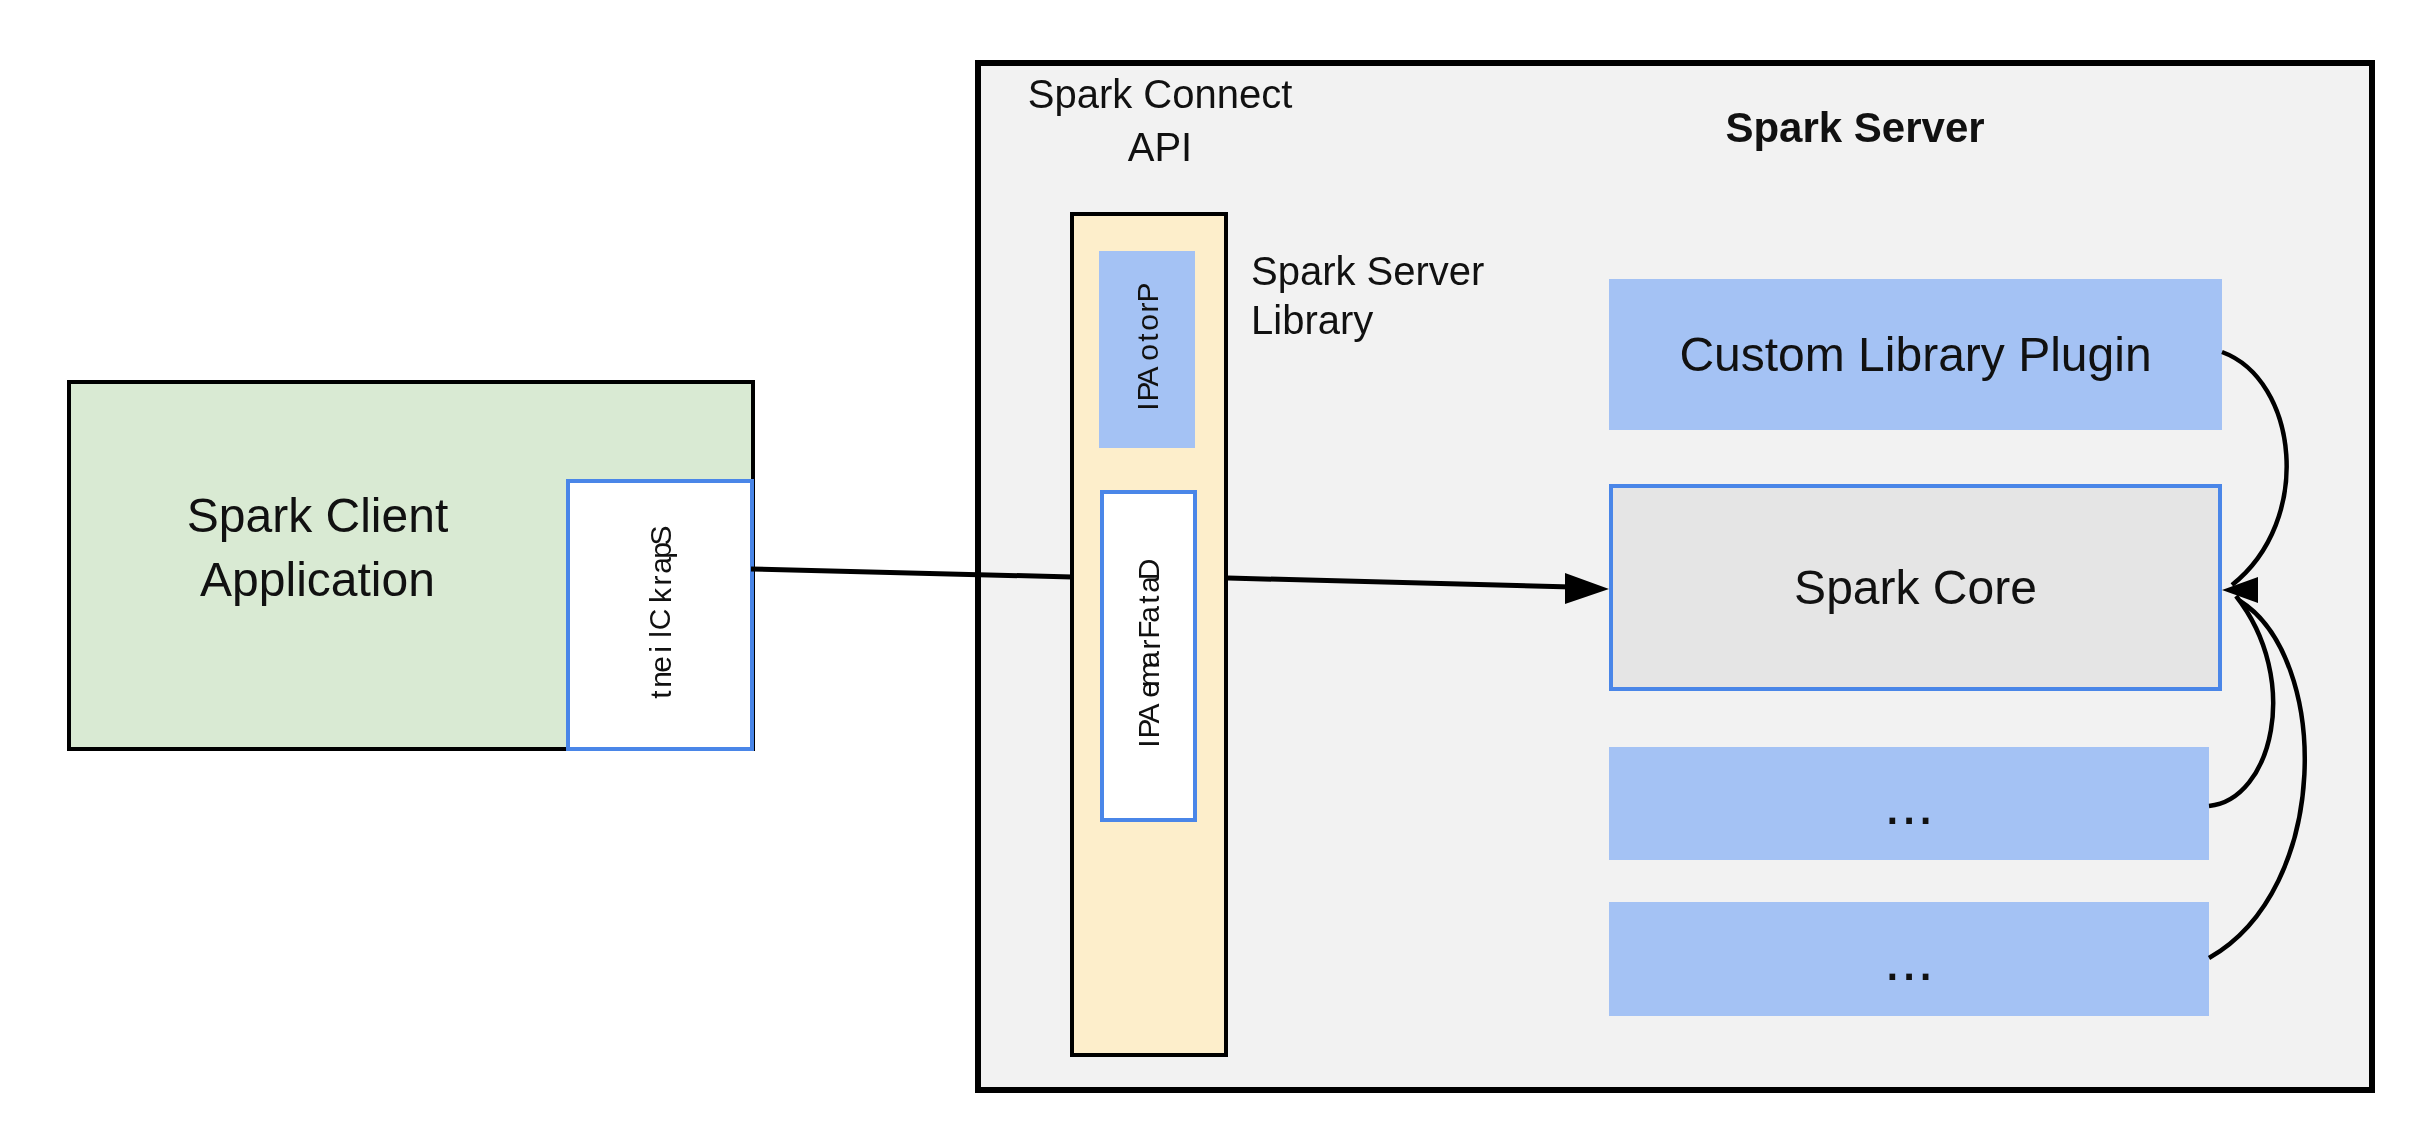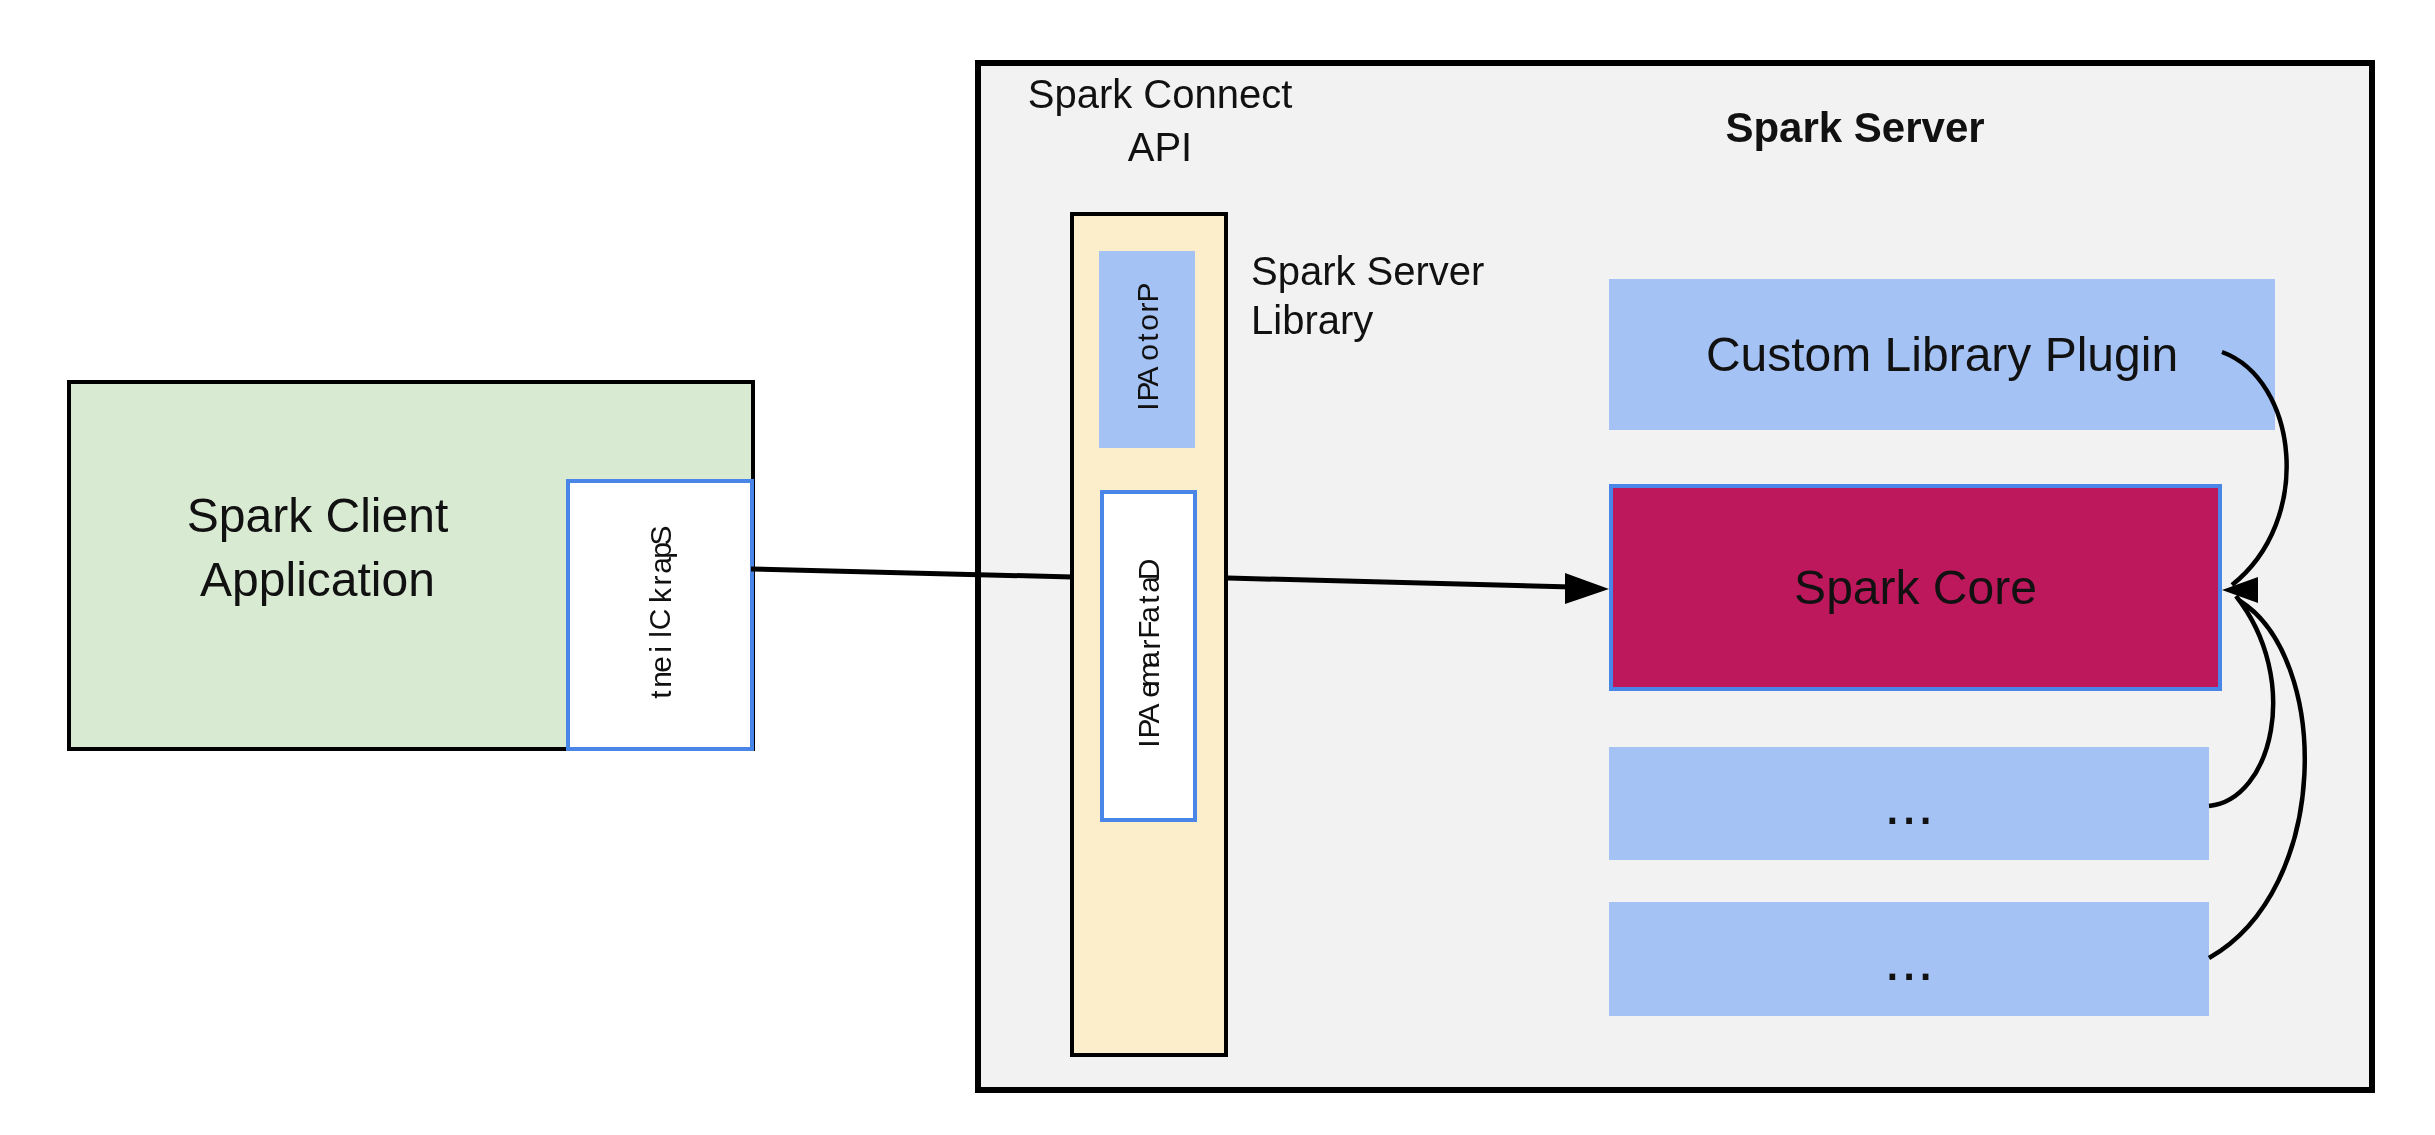--- a/index.html
+++ b/index.html
@@ -35,23 +35,23 @@
   
   .client-app-box{left:67px;top:380px;width:688px;height:371px;
     background:var(--client-fill);border:4px solid var(--outline);z-index:1;}
   .client-app-label{left:71px;top:384px;width:493px;height:327px;font-size:48px;line-height:64px;z-index:2;}
   .client-package-box{left:566px;top:381px;width:190px;height:98px;background:var(--accent-blue-fill);
     font-size:26px;line-height:32px;z-index:3;}
   .spark-client-box{left:566px;top:479px;width:188px;height:272px;background:#ffffff;
     border:4px solid var(--accent-blue-border);z-index:3;}
 
   
-  .plugin-box{left:1609px;top:279px;width:666px;height:151px;background:var(--accent-blue-fill);
+  .plugin-box{left:1609px;top:279px;width:613px;height:151px;background:var(--accent-blue-fill);
     font-size:48px;z-index:3;}
-  .core-box{left:1609px;top:484px;width:613px;height:207px;background:#be185d;
+  .core-box{left:1609px;top:484px;width:613px;height:207px;background:#e5e5e5;
     border:4px solid var(--accent-blue-border);font-size:48px;z-index:3;}
   .ext-box{left:1609px;width:600px;background:var(--accent-blue-fill);font-size:60px;z-index:3;}
   .ext-box-1{top:747px;height:113px;}
   .ext-box-2{top:902px;height:114px;}
 
   
   .vtext{display:flex;flex-direction:column;align-items:center;justify-content:center;
     width:100%;height:100%;font-size:30px;}
   .vch{display:block;height:15px;line-height:15px;transform:rotate(-90deg);white-space:pre;}
   .vsp{height:9px;}

